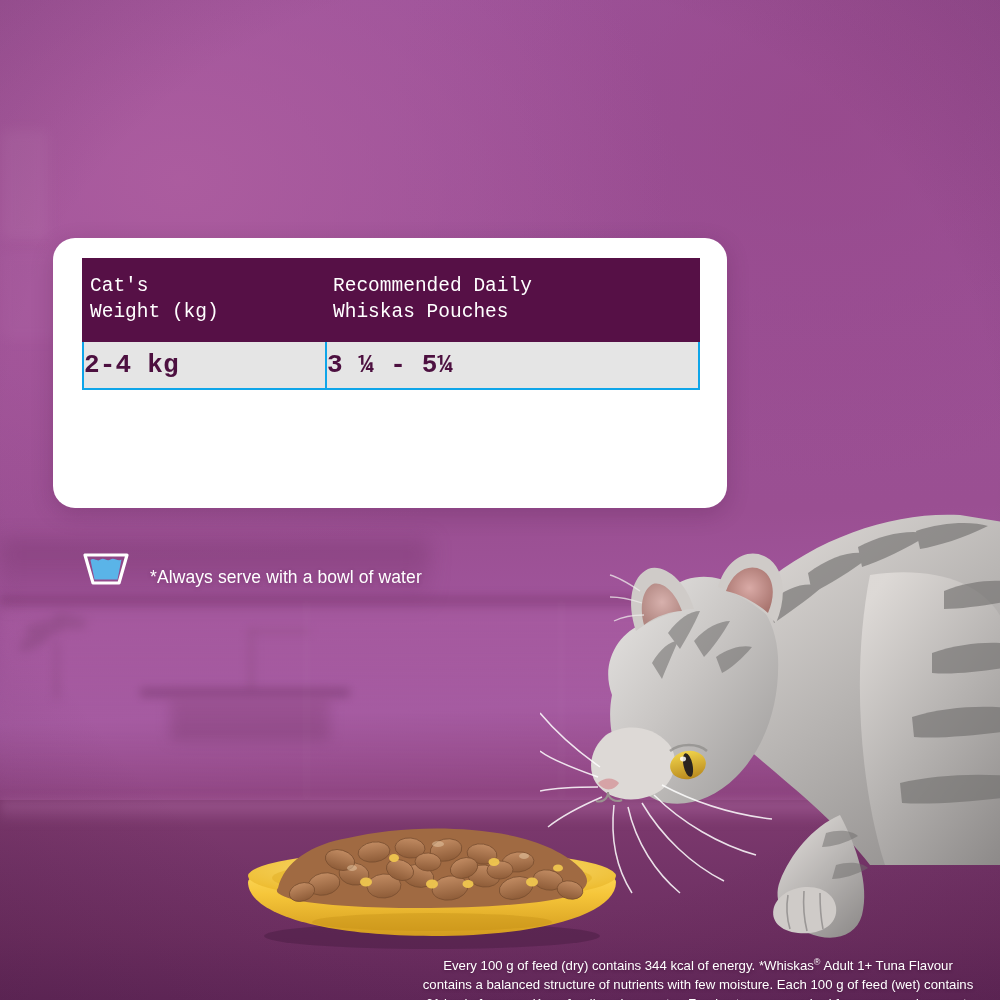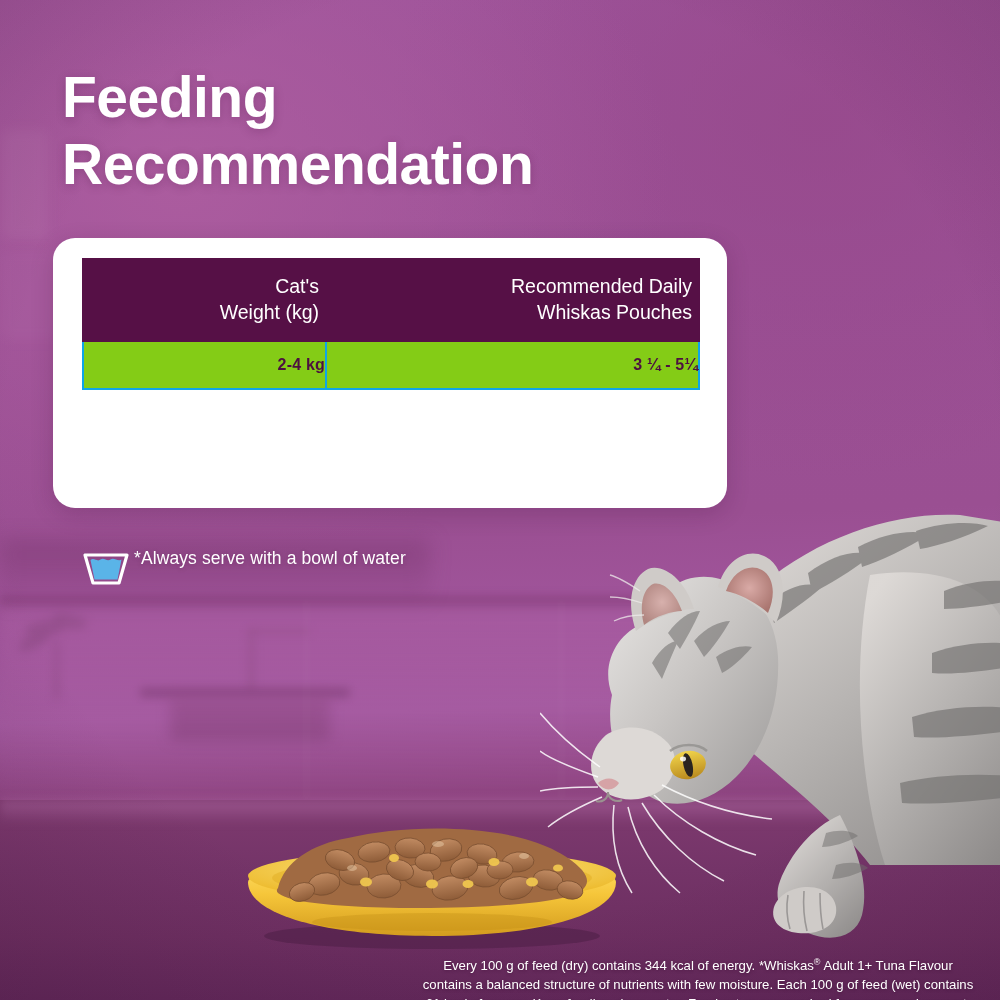--- a/index.html
+++ b/index.html
@@ -120,52 +120,53 @@
   }
   .tbl {
     position: absolute;
     left: 29px; top: 20px;
     width: 616px;
     border-collapse: collapse;
     table-layout: fixed;
   }
   .tbl th, .tbl td {
     border: 2px solid #0ea5e9;
-    text-align: right;
+    text-align: left;
     vertical-align: middle;
+    font-family: Liberation Mono, monospace;
   }
   .tbl thead th {
     background: #561046;
     color: #ffffff;
     font-size: 19.5px;
     font-weight: normal;
     line-height: 1.32;
     padding: 14px 6px 15px;
     border-color: #561046;
     white-space: pre-line;
   }
   .tbl tbody td {
-    background: #84cc16;
+    background: #e5e5e5;
     color: #4d1040;
-    font-size: 16px;
+    font-size: 26px;
     font-weight: bold;
     height: 46px;
     padding: 0;
     letter-spacing: 0.2px;
   }
   .col-weight { width: 243px; }
   .col-pouch  { width: 373px; }
 
   
   .water-note {
     position: absolute;
     left: 78px; top: 548px;
     display: flex;
-    align-items: flex-start;
-    gap: 0;
+    align-items: flex-end;
+    gap: 16px;
   }
   .water-icon { width: 56px; height: 40px; display: block; }
   .water-text {
     color: #ffffff;
     font-size: 17.5px;
     letter-spacing: 0.1px;
     text-shadow: 0 1px 4px rgba(80,20,70,0.3);
   }
 
   
@@ -380,22 +381,20 @@
       </g>
 
       <g fill="#e8cba8" opacity="0.5">
         <ellipse cx="120" cy="42" rx="5" ry="3"></ellipse>
         <ellipse cx="206" cy="18" rx="6" ry="3"></ellipse>
         <ellipse cx="292" cy="30" rx="5" ry="3"></ellipse>
       </g>
     </svg>
   </div>
 
-  <div class="title">Feeding
-Recommendation</div>
 
   <div class="card">
     <table class="tbl">
       <colgroup>
         <col class="col-weight">
         <col class="col-pouch">
       </colgroup>
       <thead>
         <tr>
           <th>Cat's

